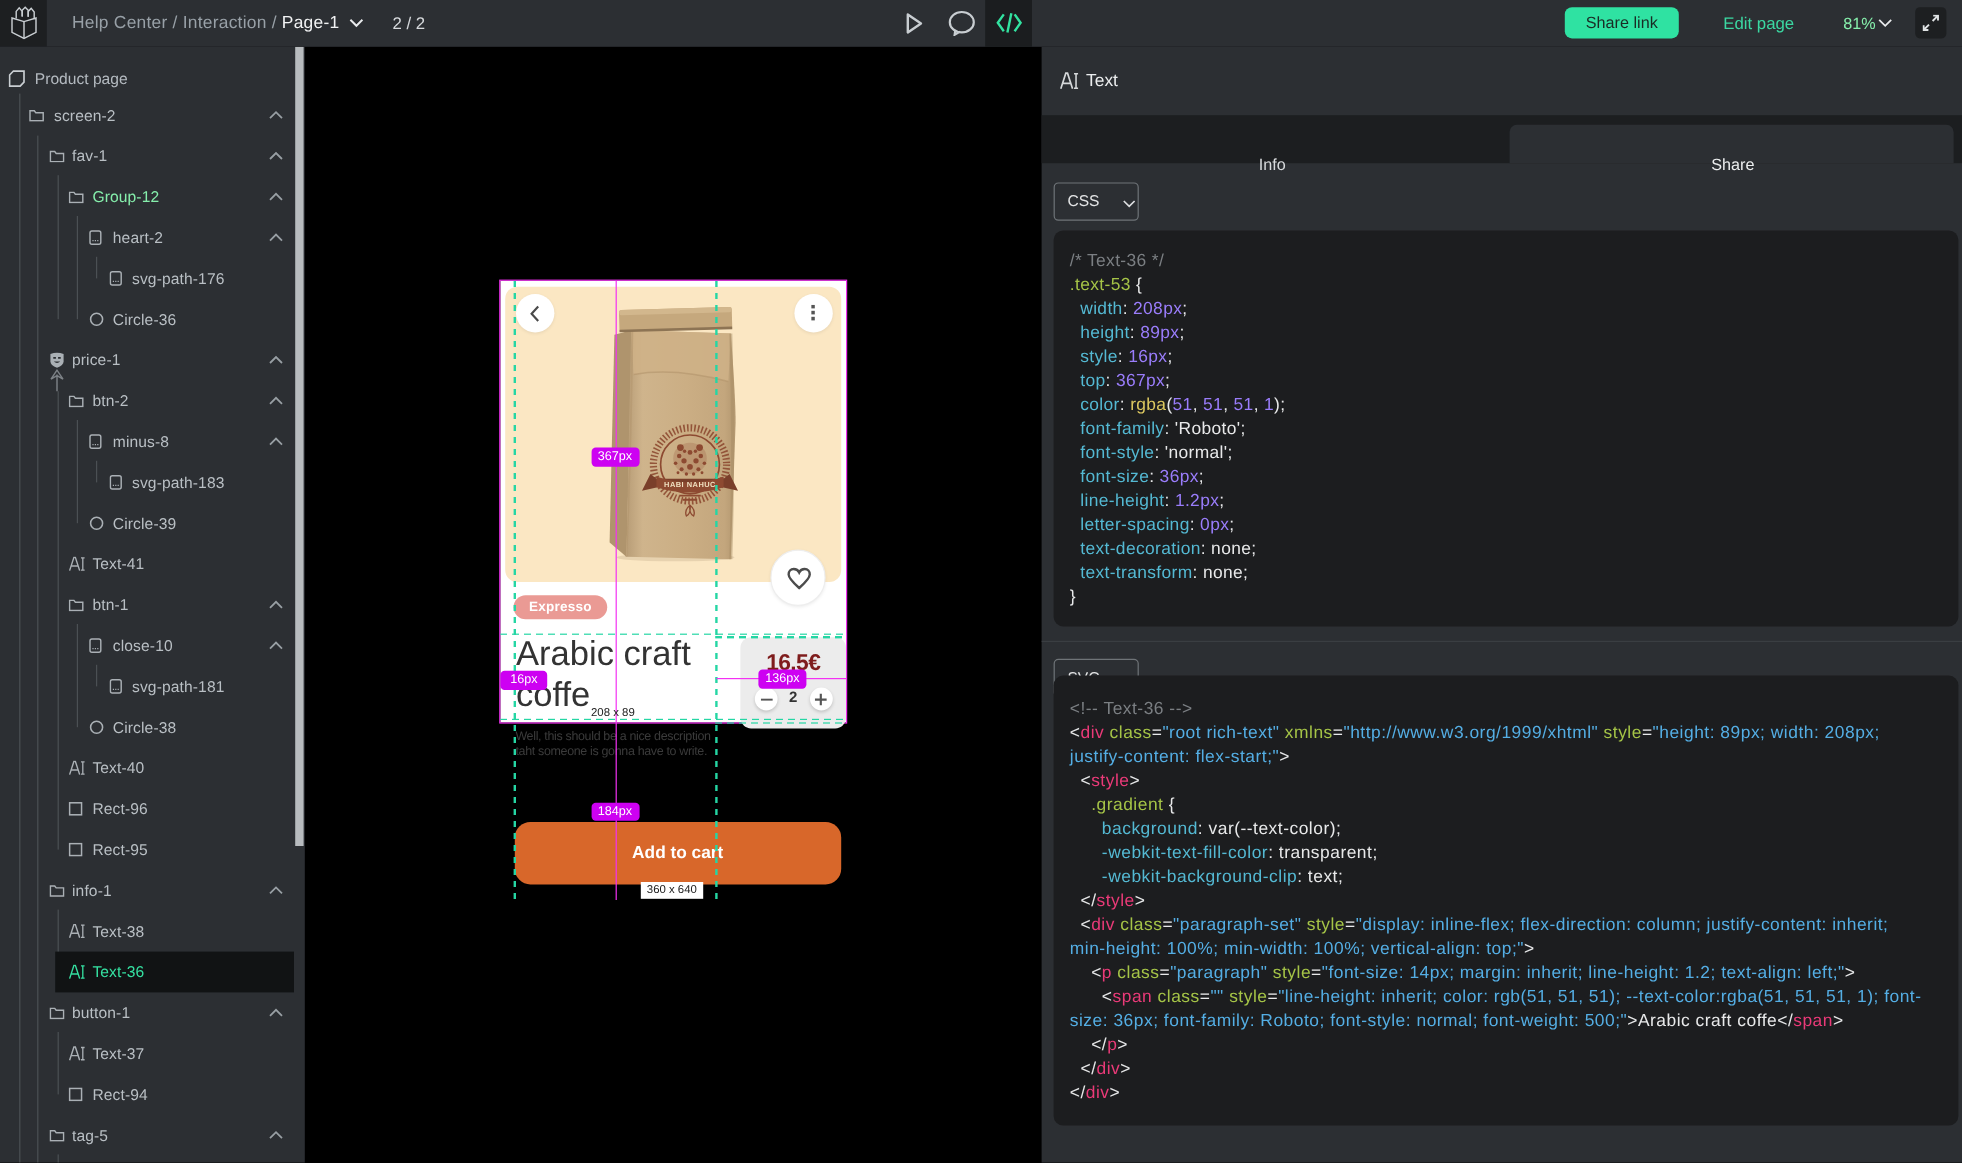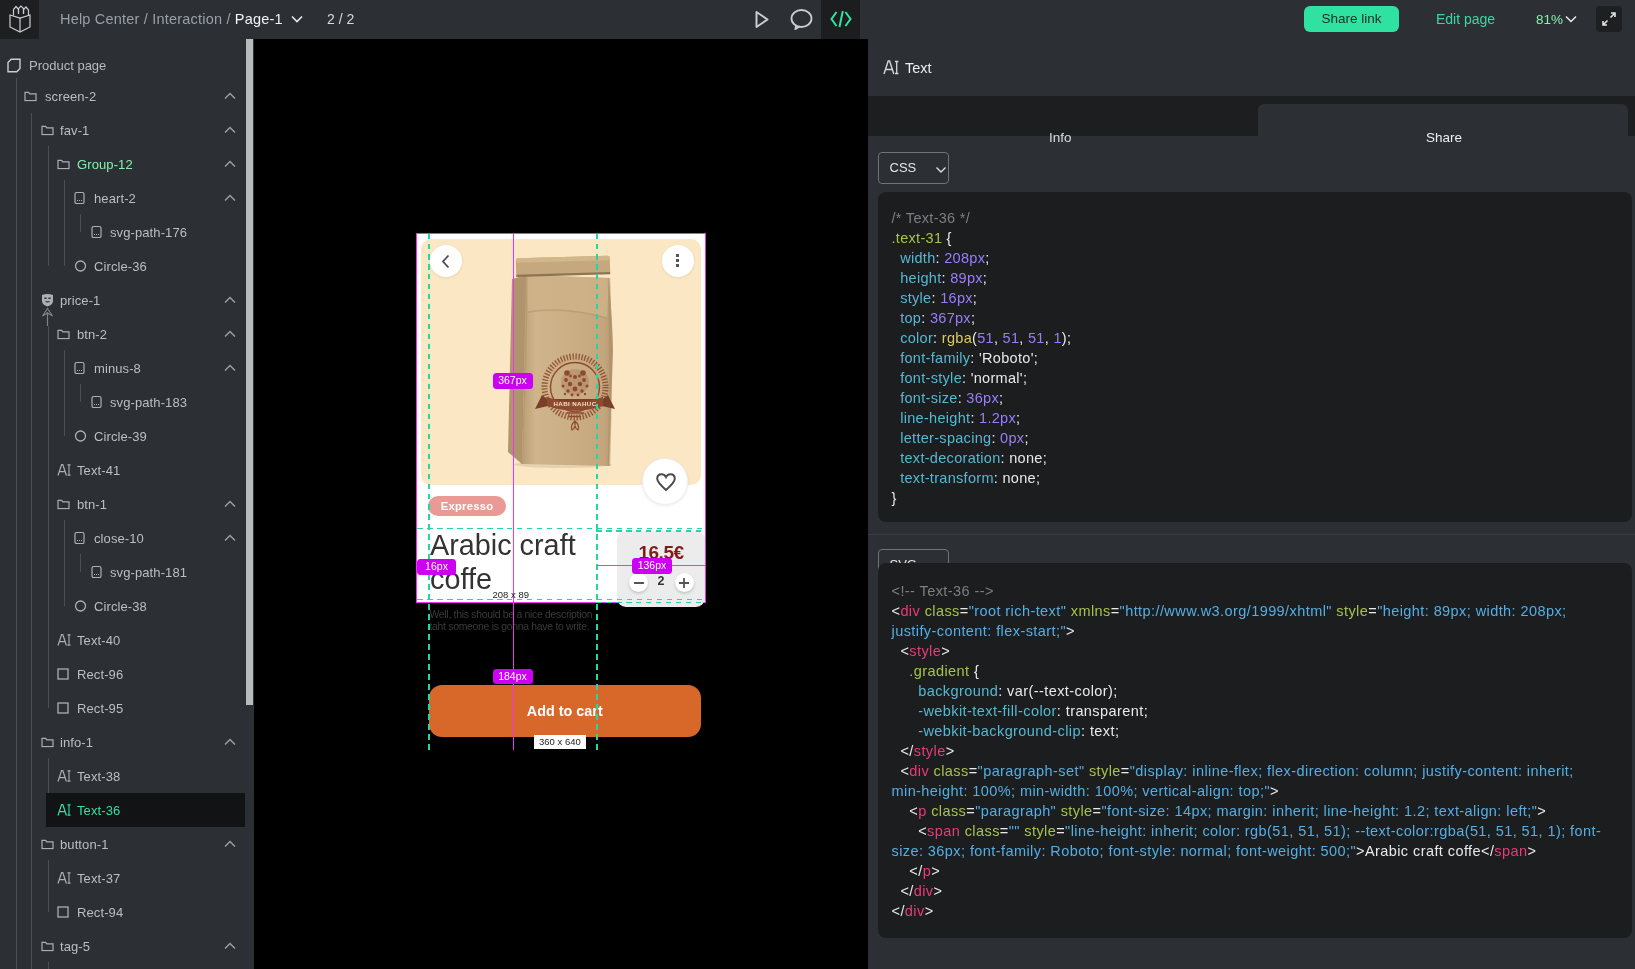--- a/index.html
+++ b/index.html
@@ -465,21 +465,21 @@
         <div id="tabcode"></div>
       <div class="tabtxt" style="left:181px;">Info</div>
       <div class="tabtxt" style="left:558px;color:#eceeef">Share</div>
     </div>
     <div class="ddown" style="left:9.5px;top:113px;"><span style="margin-left:11px">CSS</span>
       <svg class="abs" style="left:56px;top:13px" width="12" height="8">
           <path d="M1.5 1.5 L6 6 L10.5 1.5" stroke="#dddfe1" stroke-width="1.4" fill="none"></path>
         </svg>
     </div>
     <div class="codeblock" style="top:153px;height:330px"><pre id="csscode"><span class="cm">/* Text-36 */</span>
-<span class="at">.text-31</span> {
+<span class="at">.text-53</span> {
   <span class="pr">width</span>: <span class="vl">208px</span>;
   <span class="pr">height</span>: <span class="vl">89px</span>;
   <span class="pr">style</span>: <span class="vl">16px</span>;
   <span class="pr">top</span>: <span class="vl">367px</span>;
   <span class="pr">color</span>: <span class="fn">rgba</span>(<span class="vl">51</span>, <span class="vl">51</span>, <span class="vl">51</span>, <span class="vl">1</span>);
   <span class="pr">font-family</span>: 'Roboto';
   <span class="pr">font-style</span>: 'normal';
   <span class="pr">font-size</span>: <span class="vl">36px</span>;
   <span class="pr">line-height</span>: <span class="vl">1.2px</span>;
   <span class="pr">letter-spacing</span>: <span class="vl">0px</span>;

